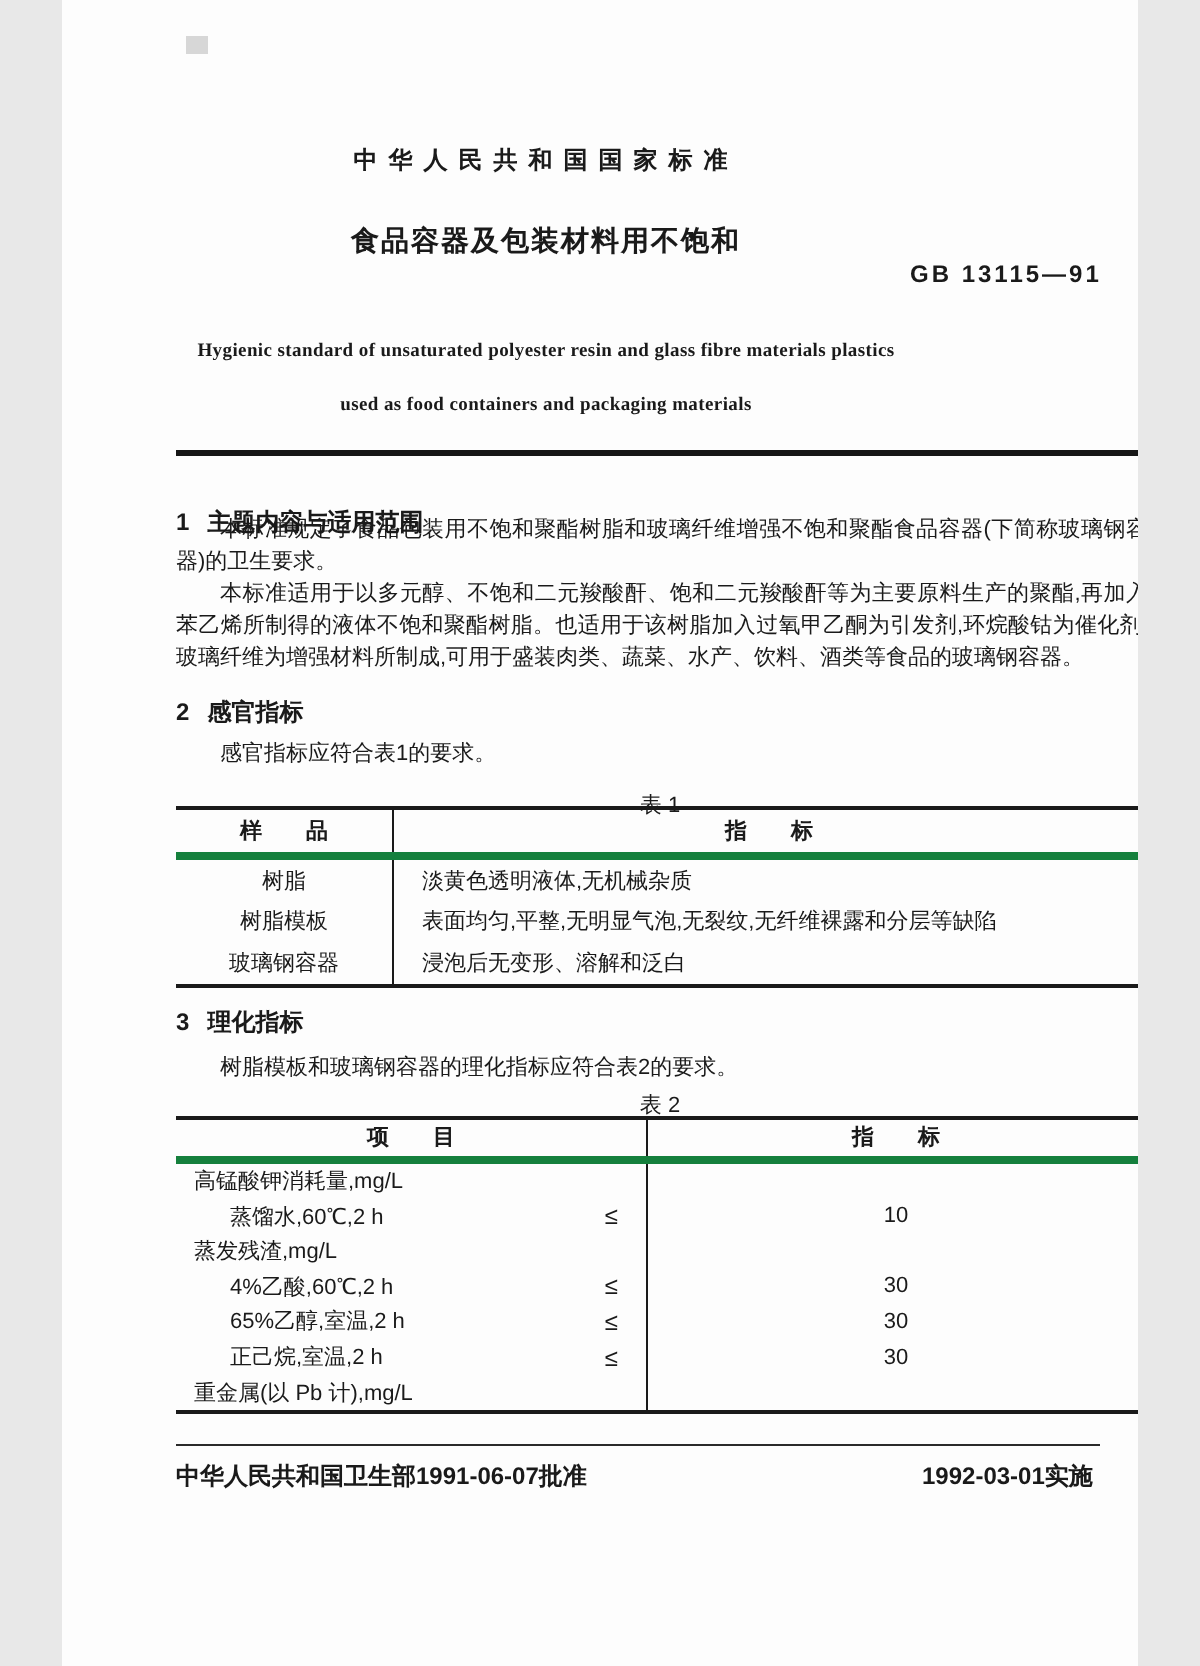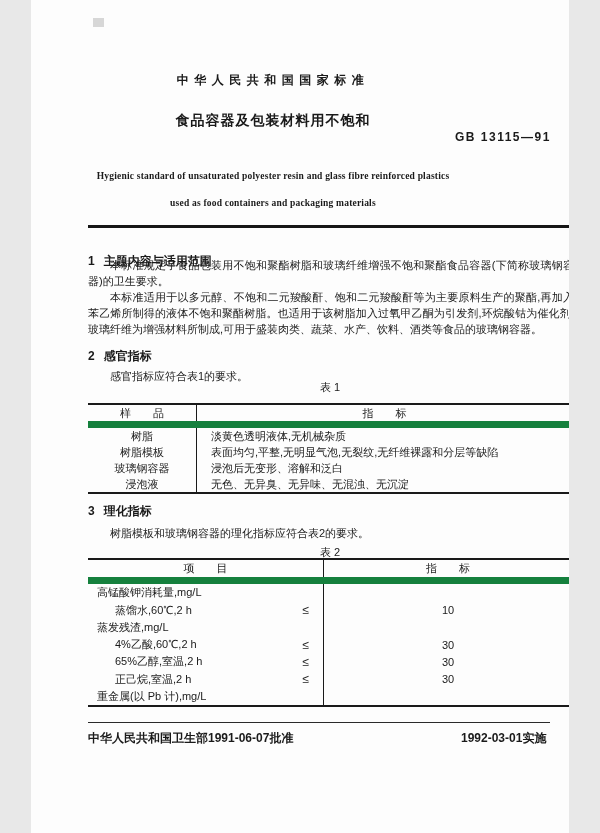--- a/index.html
+++ b/index.html
@@ -24,21 +24,21 @@
   .title-en-1{top:171px;}
   .title-en-2{top:198px;}
   .header-rule{left:57px;top:225px;width:486px;height:3px;background:#161616;}
   .sec-heading{left:57px;font-size:12px;font-weight:bold;}
   .sec-heading .num{display:inline-block;margin-right:9px;}
   .body-para{left:57px;width:486px;font-size:11px;line-height:16px;text-align:justify;text-indent:2em;}
   .single-para{left:57px;width:486px;font-size:11px;text-indent:2em;}
   .tbl-caption{left:57px;width:484px;text-align:center;font-size:11px;}
   .tbl{left:57px;width:484px;border-top:2px solid #1a1a1a;border-bottom:2px solid #1a1a1a;display:flex;flex-direction:column;font-size:11px;}
   .t-row{display:flex;align-items:center;}
-  .t-head{border-bottom:7px solid #15803d;font-weight:normal;}
+  .t-head{border-bottom:4px solid #15803d;font-weight:bold;}
   .t1{height:87px;}
   .t1 .t-head{height:16px;flex:none;}
   .t1 .t-row{flex:1;}
   .t1-c1{width:108px;border-right:1px solid #1a1a1a;align-self:stretch;display:flex;align-items:center;justify-content:center;}
   .t1-c2{flex:1;padding-left:14px;}
   .t1 .t-head .t1-c2{padding-left:0;display:flex;align-items:center;justify-content:center;}
   .t2{height:145px;}
   .t2 .t-head{height:19px;flex:none;}
   .t2 .t-row{flex:1;}
   .t2-c1{width:235px;border-right:1px solid #1a1a1a;align-self:stretch;display:flex;align-items:center;}
@@ -55,57 +55,53 @@
 </head>
 <body>
 
 <div class="page">
 
   <div class="abs scan-artifact"></div>
 
   <div class="abs title-zone nat-std">中华人民共和国国家标准</div>
   <div class="abs title-zone title-cn title-cn-1">食品容器及包装材料用不饱和</div>
   <div class="abs std-code">GB 13115—91</div>
-  <div class="abs title-zone title-en title-en-1">Hygienic standard of unsaturated polyester resin and glass fibre reinforced plastics</div>
+  <div class="abs title-zone title-en title-en-1">Hygienic standard of unsaturated polyester resin and glass fibre materials plastics</div>
   <div class="abs title-zone title-en title-en-2">used as food containers and packaging materials</div>
 
   <div class="abs header-rule"></div>
 
   <div class="abs sec-heading" style="top:253px;">
     <span class="num">1</span><span>主题内容与适用范围</span>
   </div>
   <div class="abs body-para" style="top:289px;">本标准适用于以多元醇、不饱和二元羧酸酐、饱和二元羧酸酐等为主要原料生产的聚酯,再加入苯乙烯所制得的液体不饱和聚酯树脂。也适用于该树脂加入过氧甲乙酮为引发剂,环烷酸钴为催化剂,玻璃纤维为增强材料所制成,可用于盛装肉类、蔬菜、水产、饮料、酒类等食品的玻璃钢容器。</div>
   <div class="abs body-para" style="top:257px;">本标准规定了食品包装用不饱和聚酯树脂和玻璃纤维增强不饱和聚酯食品容器(下简称玻璃钢容器)的卫生要求。</div>
 
   <div class="abs sec-heading" style="top:348px;">
     <span class="num">2</span><span>感官指标</span>
   </div>
   <div class="abs single-para" style="top:369px;">感官指标应符合表1的要求。</div>
-  <div class="abs tbl-caption" style="top:380px;">表 1</div>
+  <div class="abs tbl-caption" style="top:395px;">表 1</div>
 
   <div class="abs tbl t1" style="top:403px;">
     <div class="t-row t-head">
       <div class="t1-c1">样　　品</div>
       <div class="t1-c2">指　　标</div>
     </div>
     <div class="t-row">
       <div class="t1-c1">树脂</div>
       <div class="t1-c2">淡黄色透明液体,无机械杂质</div>
     </div>
     <div class="t-row">
       <div class="t1-c1">树脂模板</div>
       <div class="t1-c2">表面均匀,平整,无明显气泡,无裂纹,无纤维裸露和分层等缺陷</div>
     </div>
     <div class="t-row">
       <div class="t1-c1">玻璃钢容器</div>
       <div class="t1-c2">浸泡后无变形、溶解和泛白</div>
-    </div>
-    <div class="t-row">
-      <div class="t1-c1">浸泡液</div>
-      <div class="t1-c2">无色、无异臭、无异味、无混浊、无沉淀</div>
     </div>
   </div>
 
   <div class="abs sec-heading" style="top:503px;">
     <span class="num">3</span><span>理化指标</span>
   </div>
   <div class="abs single-para" style="top:526px;">树脂模板和玻璃钢容器的理化指标应符合表2的要求。</div>
   <div class="abs tbl-caption" style="top:545px;">表 2</div>
 
   <div class="abs tbl t2" style="top:558px;">

